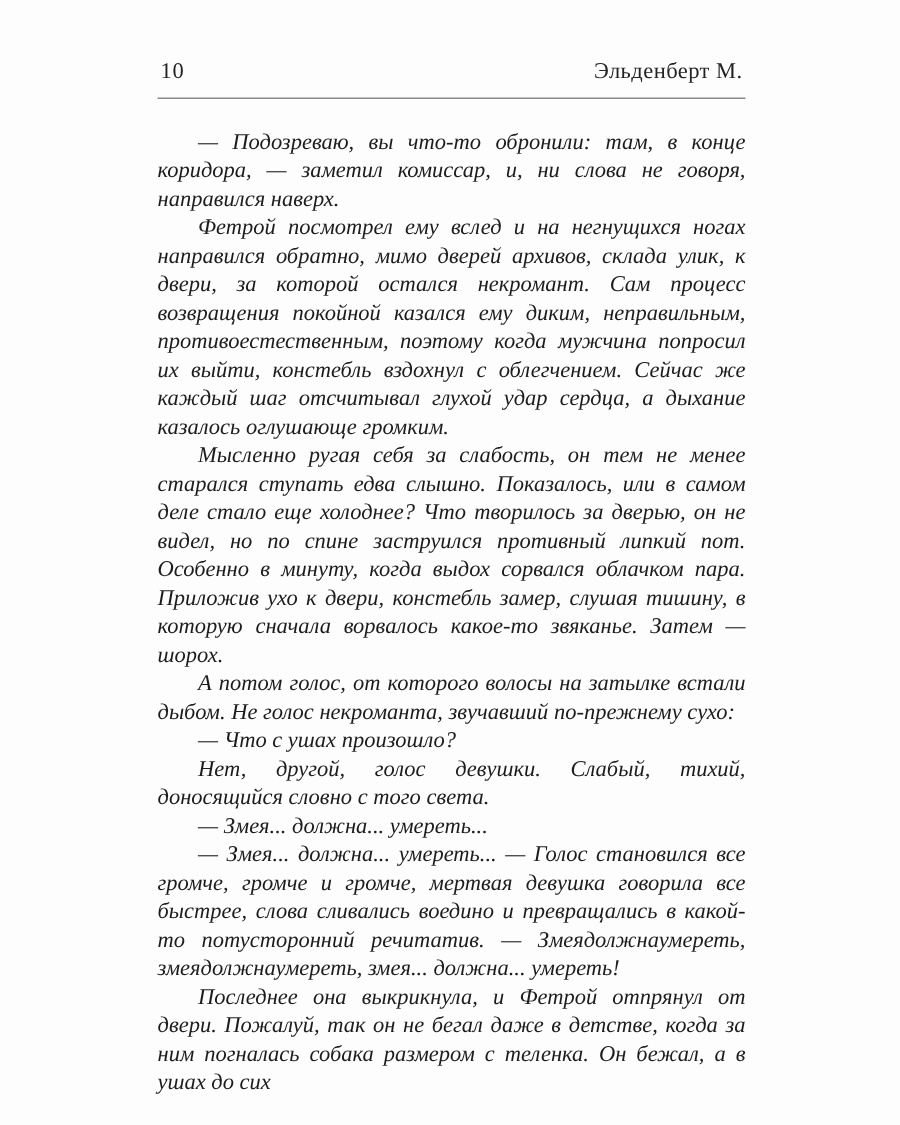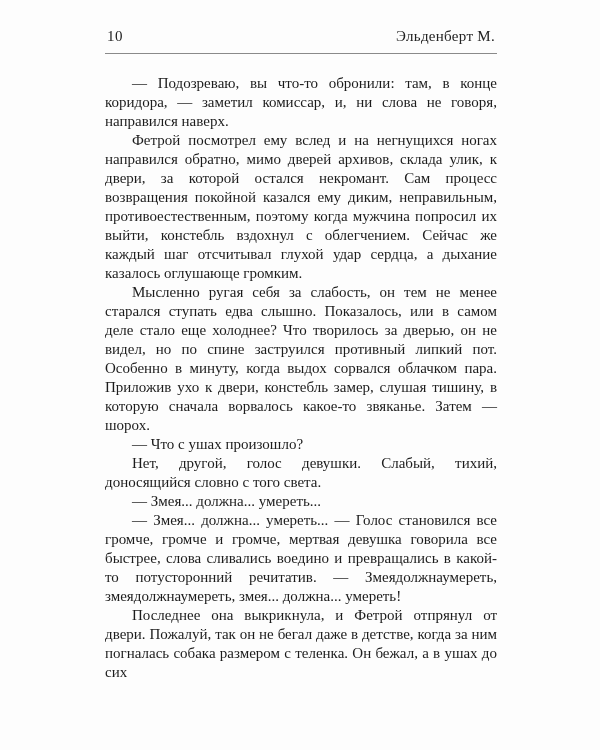--- a/index.html
+++ b/index.html
@@ -27,52 +27,55 @@
     align-items: baseline;
     font-size: 15px;
     color: #222;
     padding: 0 2px;
   }
   .page-number {
     letter-spacing: 0.5px;
   }
   .header-author {
     letter-spacing: 0.3px;
+    margin-top: 12px;
   }
   .header-divider {
     border: none;
     border-top: 1px solid #8a8a8a;
     margin: 8px 0 0 0;
     height: 0;
   }
   .page-body {
     margin-top: 20px;
     font-size: 15px;
     line-height: 19px;
     text-align: justify;
     hyphens: auto;
     -webkit-hyphens: auto;
   }
   .para {
     margin: 0;
     text-indent: 27px;
+    font-style: italic;
   }
 </style>
 </head>
 <body>
 
 <div class="page">
   <header class="page-header">
     <span class="page-number">10</span>
     <span class="header-author">Эльденберт М.</span>
   </header>
   <hr class="header-divider">
   <main class="page-body">
     <p class="para">— Подозреваю, вы что-то обронили: там, в конце коридора, — заметил комиссар, и, ни слова не говоря, направился наверх.</p>
     <p class="para">Фетрой посмотрел ему вслед и на негнущихся ногах направился обратно, мимо дверей архивов, склада улик, к двери, за которой остался некромант. Сам процесс возвращения покойной казался ему диким, неправильным, противоестественным, поэтому когда мужчина попросил их выйти, констебль вздохнул с облегчением. Сейчас же каждый шаг отсчитывал глухой удар сердца, а дыхание казалось оглушающе громким.</p>
     <p class="para">Мысленно ругая себя за слабость, он тем не менее старался ступать едва слышно. Показалось, или в самом деле стало еще холоднее? Что творилось за дверью, он не видел, но по спине заструился противный липкий пот. Особенно в минуту, когда выдох сорвался облачком пара. Приложив ухо к двери, констебль замер, слушая тишину, в которую сначала ворвалось какое-то звяканье. Затем — шорох.</p>
+    <p class="para">А потом голос, от которого волосы на затылке встали дыбом. Не голос некроманта, звучавший по-прежнему сухо:</p>
     <p class="para">— Что с ушах произошло?</p>
     <p class="para">Нет, другой, голос девушки. Слабый, тихий, доносящийся словно с того света.</p>
     <p class="para">— Змея... должна... умереть...</p>
     <p class="para">— Змея... должна... умереть... — Голос становился все громче, громче и громче, мертвая девушка говорила все быстрее, слова сливались воедино и превращались в какой-то потусторонний речитатив. — Змеядолжнаумереть, змеядолжнаумереть, змея... должна... умереть!</p>
     <p class="para">Последнее она выкрикнула, и Фетрой отпрянул от двери. Пожалуй, так он не бегал даже в детстве, когда за ним погналась собака размером с теленка. Он бежал, а в ушах до сих</p>
   </main>
 </div>
 
 </body></html>

